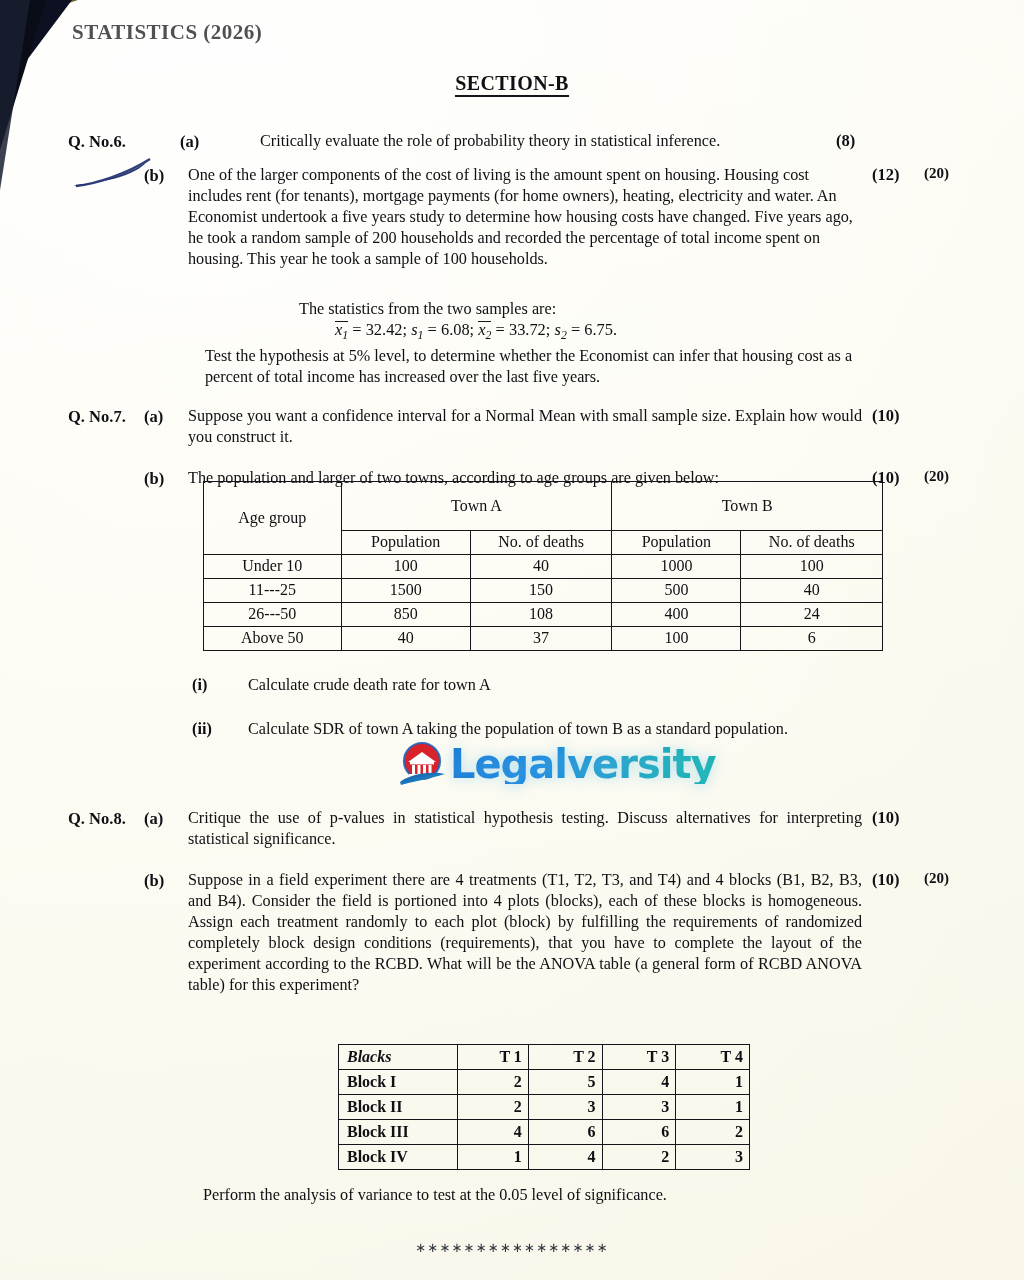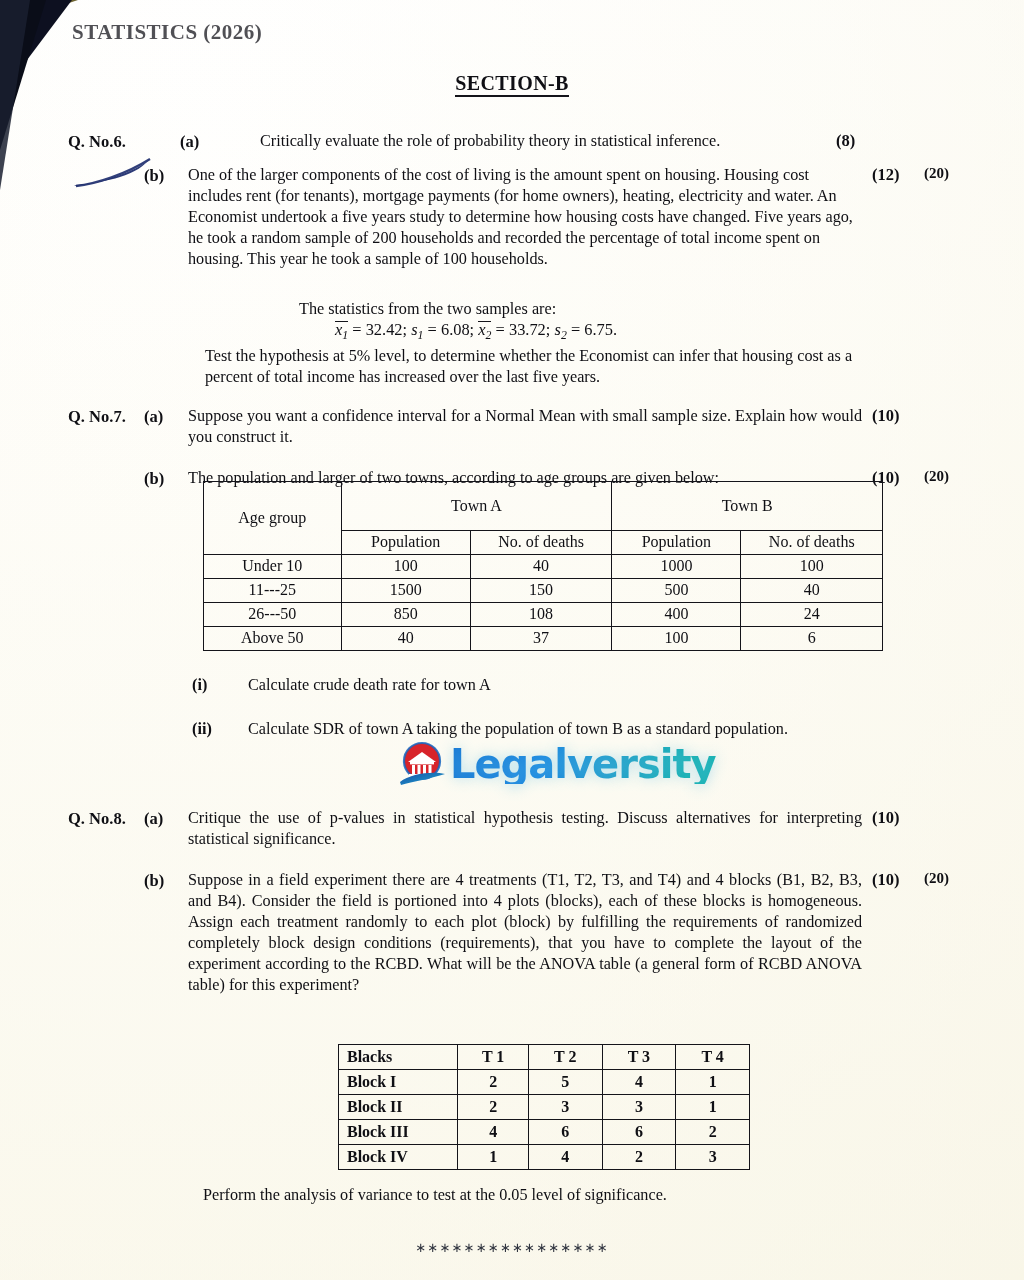--- a/index.html
+++ b/index.html
@@ -219,21 +219,21 @@
     line-height: 1;
     text-shadow: 0 0 14px rgba(90,190,230,0.45);
   }
 
   #rcbd-table {
     position: absolute;
     left: 338px;
     top: 1044px;
     width: 412px;
   }
-  #rcbd-table td { height: 22px; font-weight: bold; }
+  #rcbd-table td { height: 22px; font-weight: bold; text-align: right; }
   #rcbd-table td.lbl { text-align: left; padding-left: 8px; }
 
   .closing {
     position: absolute;
     left: 203px;
     top: 1186px;
     font-size: 16.2px;
   }
   .stars {
     position: absolute;
@@ -415,21 +415,21 @@
       <div class="q-no"></div>
       <div class="q-part">(b)</div>
       <div class="q-body just">Suppose in a field experiment there are 4 treatments (T1, T2, T3, and T4) and 4 blocks (B1, B2, B3, and B4). Consider the field is portioned into 4 plots (blocks), each of these blocks is homogeneous. Assign each treatment randomly to each plot (block) by fulfilling the requirements of randomized completely block design conditions (requirements), that you have to complete the layout of the experiment according to the RCBD. What will be the ANOVA table (a general form of RCBD ANOVA table) for this experiment?</div>
       <div class="marks-a">(10)</div>
       <div class="marks-b">(20)</div>
     </div>
 
     <table class="doc-table" id="rcbd-table">
       <tbody>
         <tr>
-          <td class="lbl" style="width:120px;">Blacks</td>
+          <td class="lbl" style="width:120px;font-style:italic;">Blacks</td>
           <td style="width:70px;">T 1</td>
           <td style="width:74px;">T 2</td>
           <td style="width:74px;">T 3</td>
           <td style="width:74px;">T 4</td>
         </tr>
         <tr>
           <td class="lbl">Block I</td>
           <td>2</td>
           <td>5</td>
           <td>4</td>

